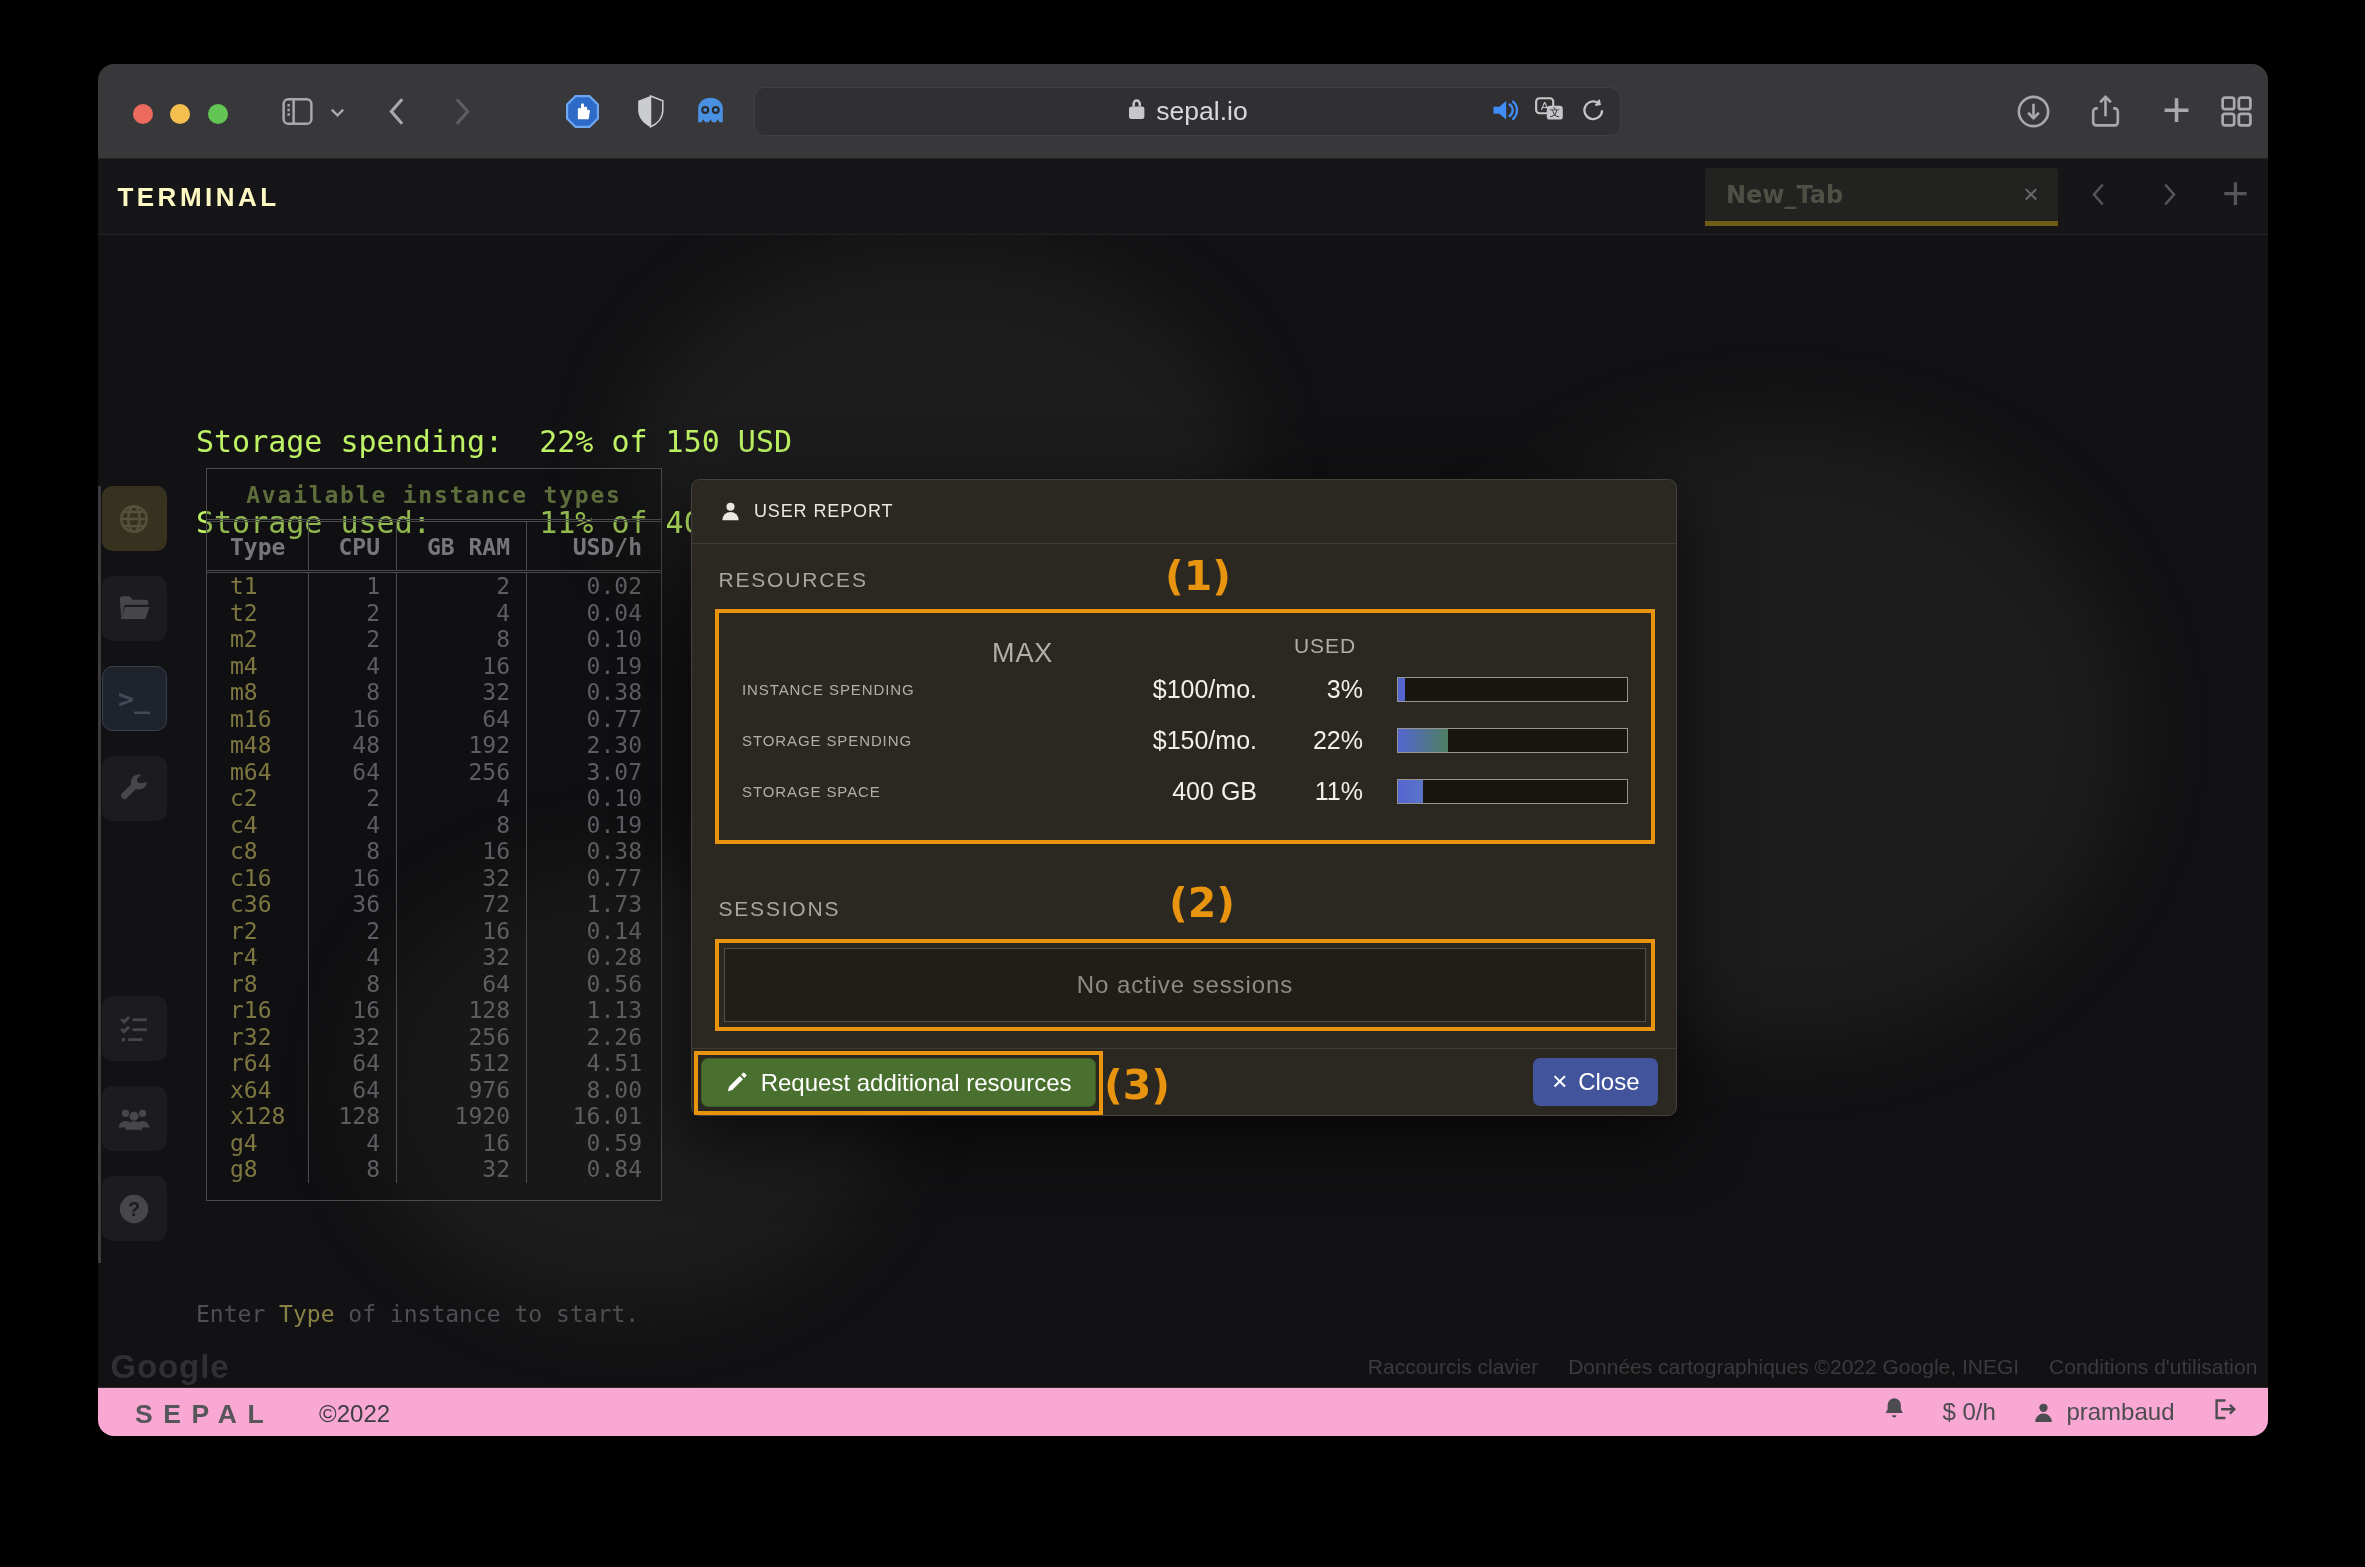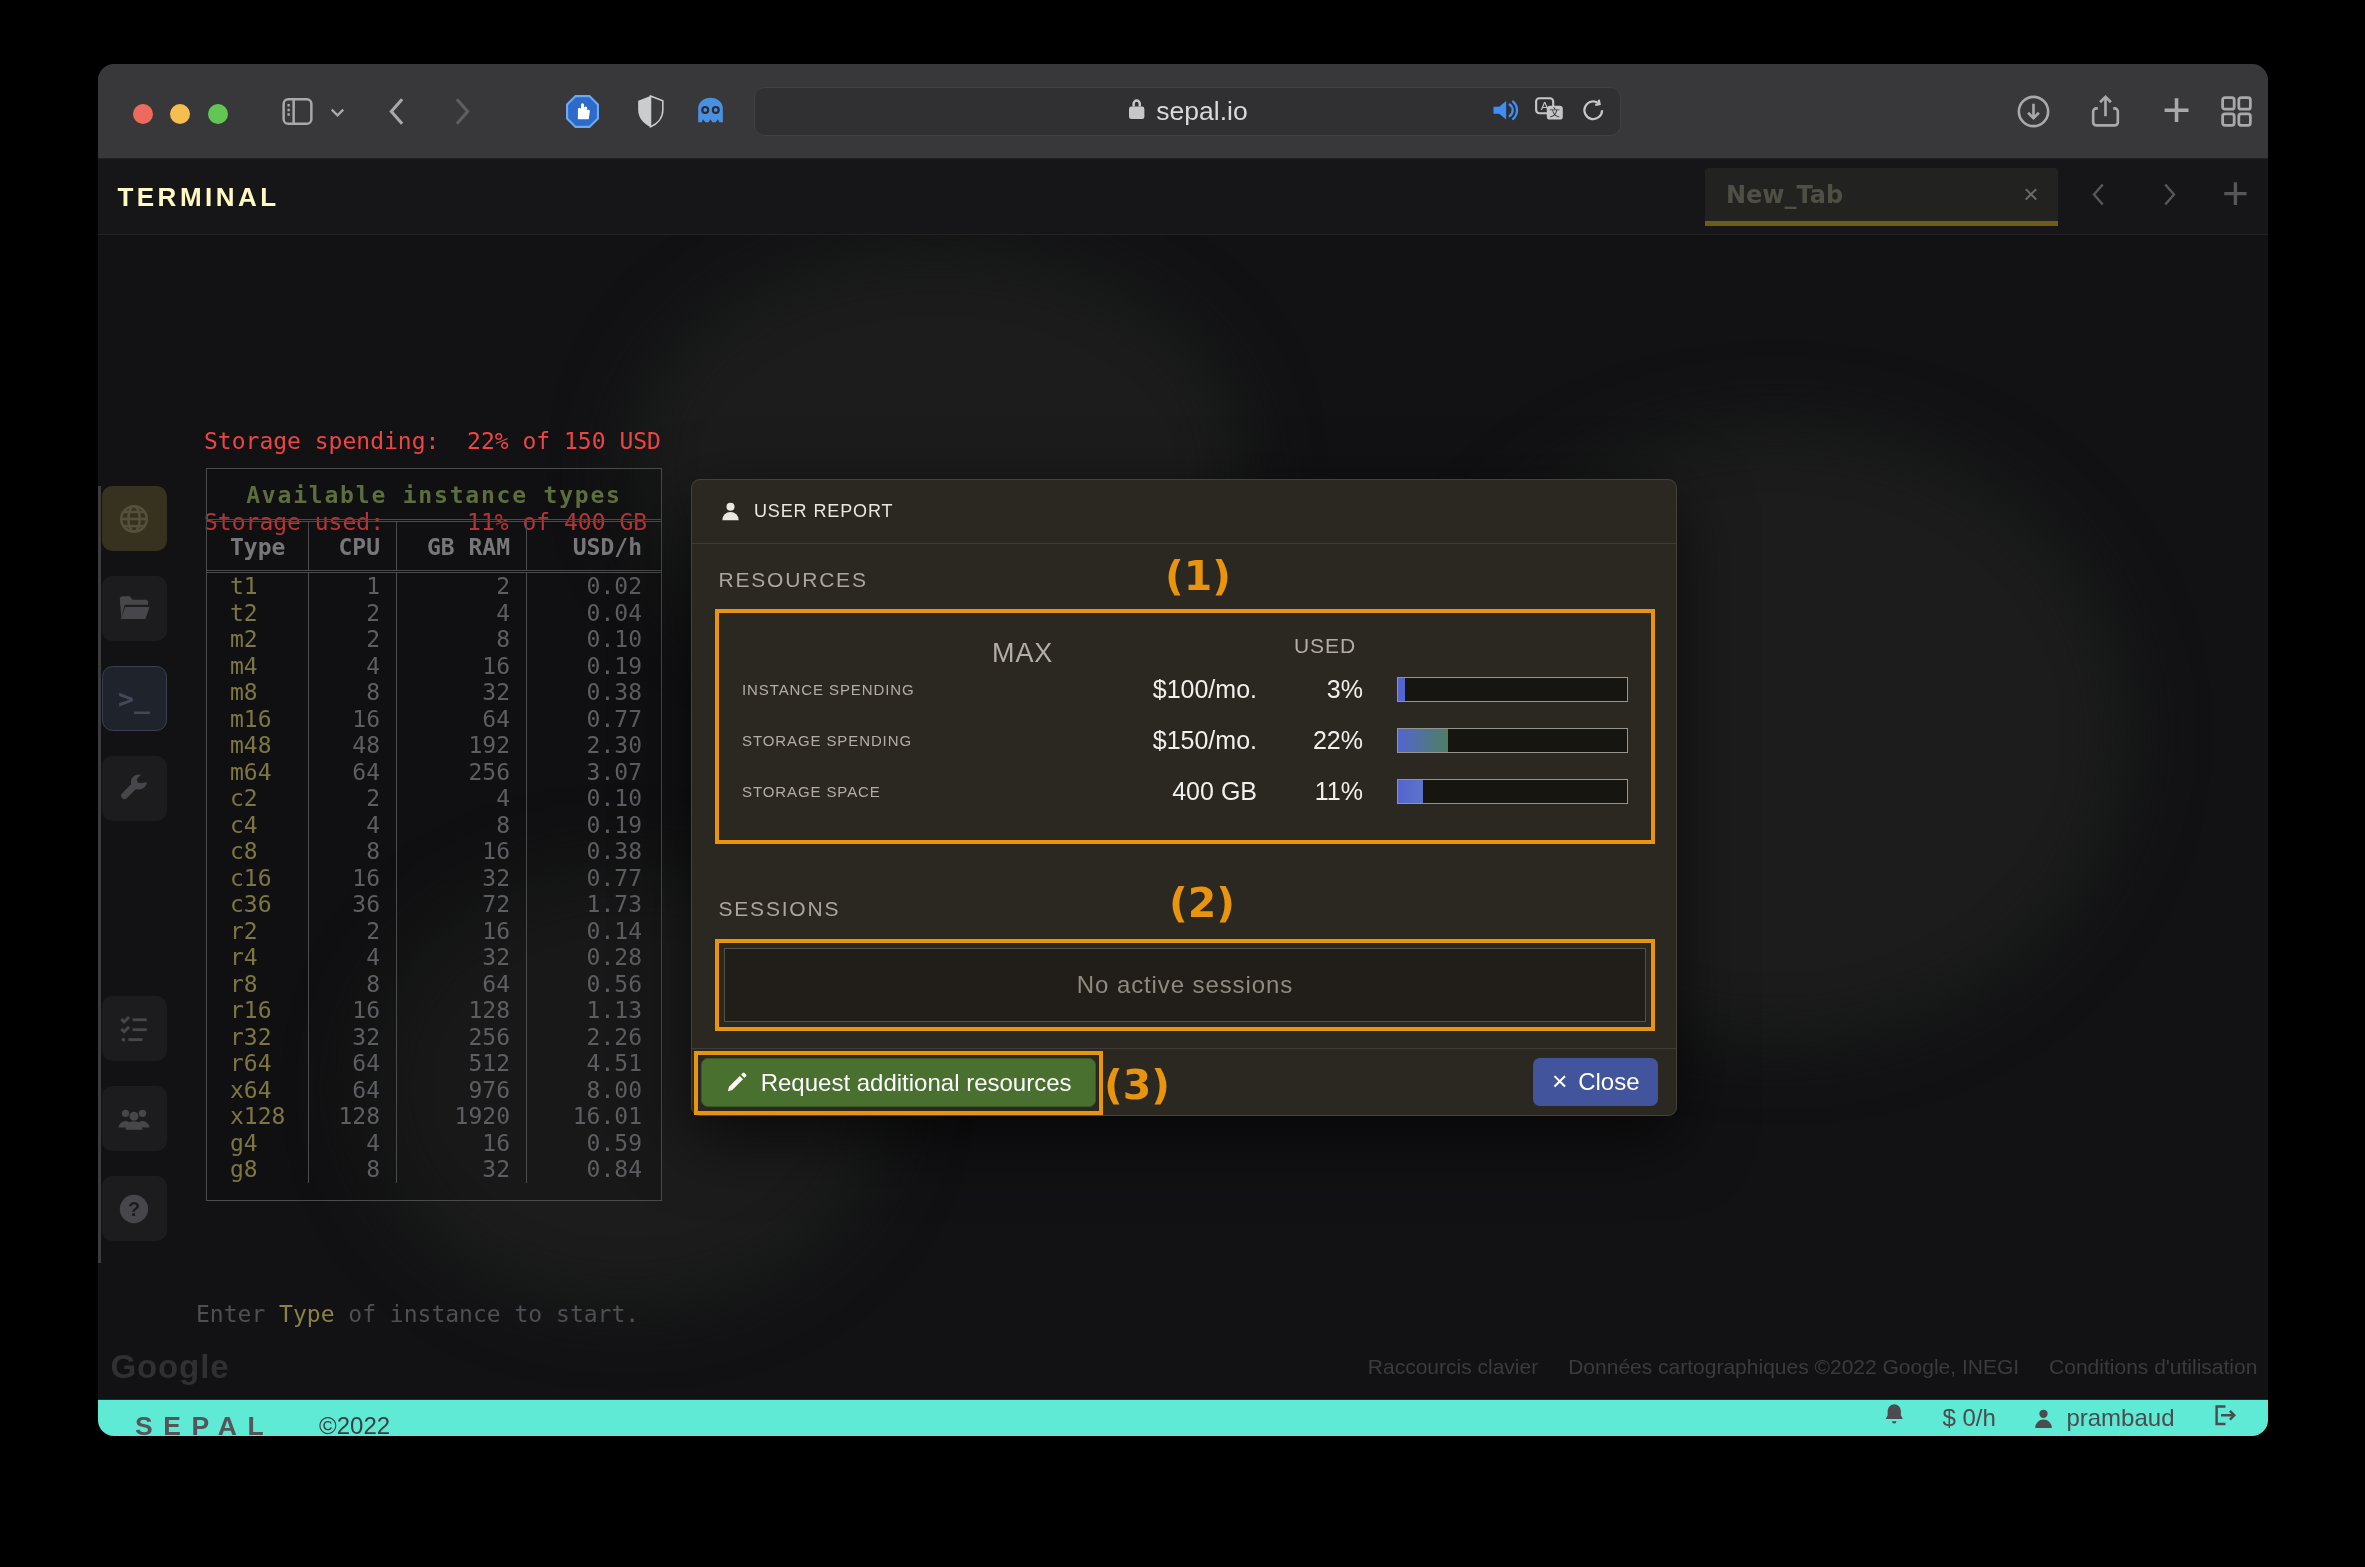--- a/index.html
+++ b/index.html
@@ -40,21 +40,21 @@
               background:#1c1c1f; display:flex; align-items:center; justify-content:center; color:#47474b; }
   .side-btn svg { width:34px; height:34px; }
   .sb-globe { background:#37321f; color:#56503a; }
   .sb-term  { background:#1f232b; border:1.8px solid #394150; color:#424a58;
               font-family:"DejaVu Sans Mono", monospace; font-size:26.5px; font-weight:bold; }
   .side-rail { position:absolute; left:0px; top:327px; width:2.7px; height:777px; background:#3c3c3e; }
   .side-gap { height:150px; }
 
   
   .mono { font-family:"DejaVu Sans Mono", monospace; white-space:pre; }
-  .storage-block { position:absolute; left:98px; top:215px; font-size:23px; line-height:27px; color:#ef4444;margin-left:8px; }
+  .storage-block { position:absolute; left:98px; top:215px; font-size:30px; line-height:27px; color:#bef264; }
   .olive-bright { color:#8a8145; }
 
   .itable { position:absolute; left:108px; top:309px; width:456px; border:1.8px solid #4b4b4d;
             background:rgba(10,10,10,0.25); font-size:23px; }
   .itable-title { height:53px; line-height:53px; text-align:center; color:#5d6e3c; font-weight:bold;
                   border-bottom:3.5px double #4b4b4d; font-family:"DejaVu Sans Mono", monospace; letter-spacing:1.8px;}
   .ithead { display:flex; height:51px; line-height:51px; border-bottom:3.5px double #4b4b4d; color:#77777b; font-weight:bold; }
   .t-row { display:flex; height:26.5px; line-height:26.5px;align-items:flex-end; }
   .t-cell { font-family:"DejaVu Sans Mono", monospace; }
   .c0 { width:102px; padding-left:23px; color:#7d7640; border-right:1.8px solid #4b4b4d; }
@@ -63,21 +63,21 @@
   .c3 { width:129px; padding-right:14px; text-align:right; color:#5e5e62; }
   .ithead .c0, .ithead .c1, .ithead .c2, .ithead .c3 { color:#77777b; }
   .spacer-row { height:17.7px; }
 
   .prompt-block { position:absolute; left:98px; top:1088px; font-size:23px; line-height:27px; color:#4f4f53; }
 
   
   .attrib { position:absolute; left:0; bottom:49px; width:100%; height:39px; }
   .google-logo { position:absolute; left:12.4px; top:0px; font-size:33px; font-weight:bold; color:#303033; letter-spacing:0.9px;}
   .attrib-items { position:absolute; right:10.6px; top:7px; display:flex; gap:30px; font-size:21px; color:#3b3b3e; }
-  .app-footer { position:absolute; left:0; bottom:0; width:100%; height:37px; background:#5eead4; border-top:0.9px solid #2b2b2e; }
+  .app-footer { position:absolute; left:0; bottom:0; width:100%; height:49px; background:#f9a8d4; border-top:0.9px solid #2b2b2e; }
   .sepal-logo { position:absolute; left:37px; top:10.6px; font-size:26.5px; font-weight:bold; letter-spacing:10.6px; color:#56565a; }
   .copyright { position:absolute; left:221px; top:12.4px; font-size:24px; color:#3d3d41; }
   .footer-right { position:absolute; right:32px; top:0; height:100%; display:flex; align-items:center; gap:35px;
                   color:#4c4c50; font-size:24px; }
   .footer-right svg { width:26.5px; height:26.5px; }
 
   
   .modal { position:absolute; left:593px; top:415px; width:986px; height:637px; background:#2b2822;
            border:0.9px solid #46423a; border-radius:8.8px; box-shadow:0 22px 71px rgba(0,0,0,0.65); color:#e9e7e2; }
   .modal-header { position:absolute; left:0; top:0; width:100%; height:64px; border-bottom:1.8px solid #403c34;

